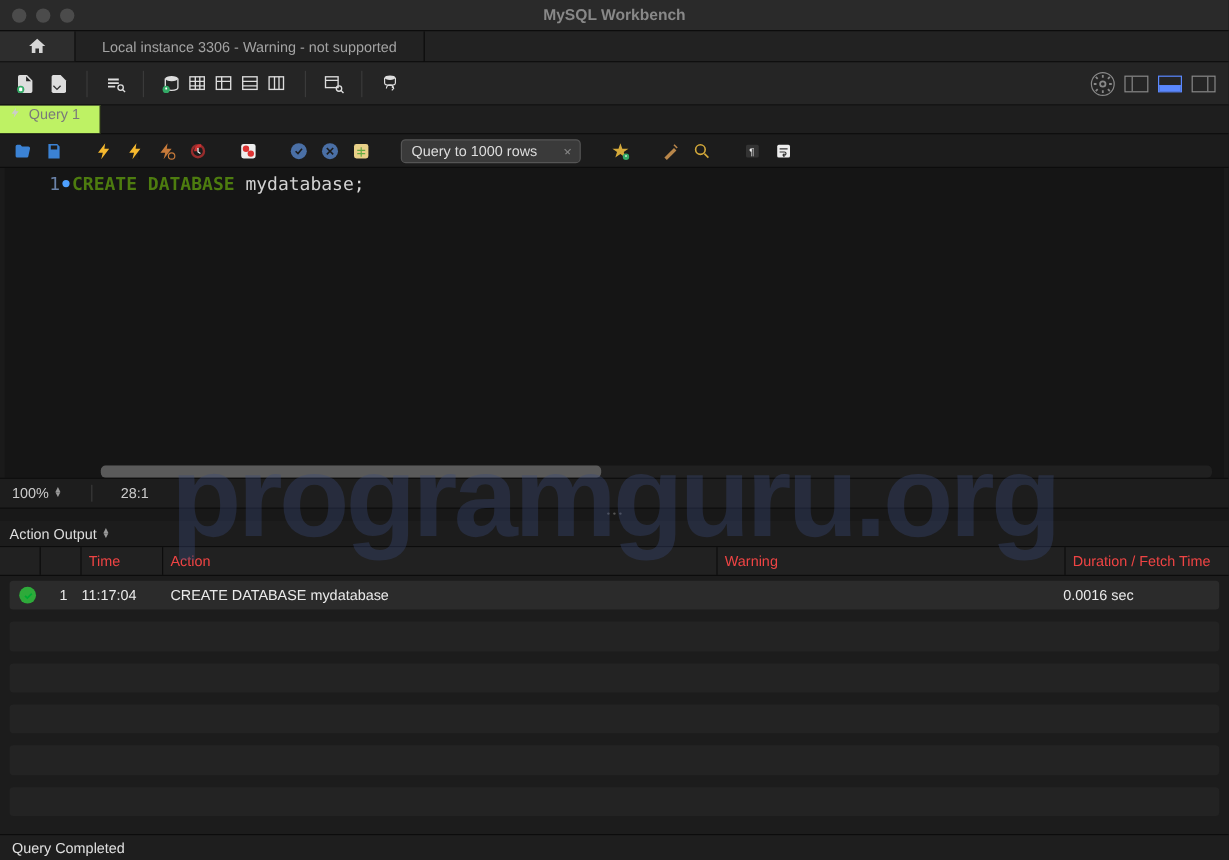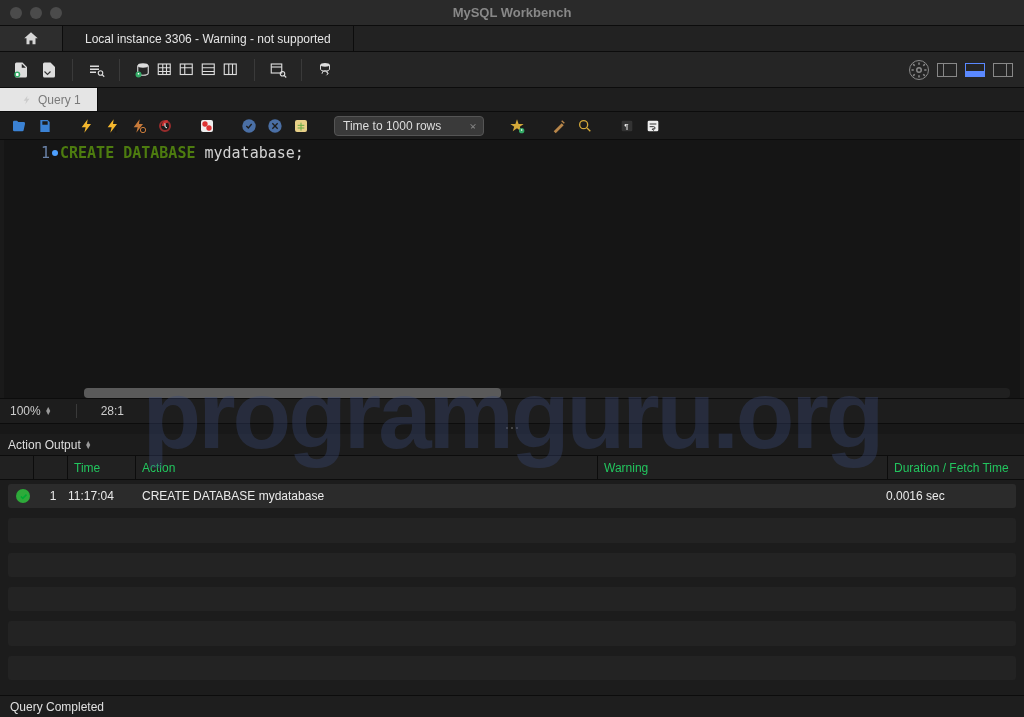--- a/index.html
+++ b/index.html
@@ -32,21 +32,21 @@
   height: 26px;
   display: flex;
   background: #222;
   border-bottom: 1px solid #0c0c0c;
 }
 .win-tab {
   padding: 0 22px;
   display: flex;
   align-items: center;
   border-right: 1px solid #0c0c0c;
-  color: #e5e5e5;
+  color: #a3a3a3;
   font-size: 12px;
   gap: 8px;
 }
 .win-tab.active { background: #2d2d2d; }
 .home-icon-svg { width: 18px; height: 18px; fill: #d6d6d6; }
 
 
 .main-toolbar {
   height: 36px;
   background: #252525;
@@ -80,24 +80,24 @@
 
 
 .query-tabs {
   height: 24px;
   display: flex;
   background: #1e1e1e;
   border-bottom: 1px solid #0c0c0c;
 }
 .qtab {
   display: flex;
-  align-items: center;
+  align-items: flex-start;
   gap: 6px;
-  padding: 0 16px 0 22px;
-  background: #e5e5e5;
+  padding: 0 16px 0 8px;
+  background: #bef264;
   color: #7a7a7a;
   border-right: 1px solid #0c0c0c;
   font-size: 12px;
 }
 .lightning-small { width: 10px; height: 12px; fill: #ccc; }
 
 
 .editor-toolbar {
   height: 28px;
   background: #1c1c1c;
@@ -229,21 +229,21 @@
   border-bottom: 1px solid #0c0c0c;
 }
 
 
 .output-table-hdr {
   height: 24px;
   display: flex;
   background: #212121;
   border-bottom: 1px solid #0c0c0c;
   font-size: 12px;
-  color: #22c55e;
+  color: #ef4444;
   align-items: stretch;
 }
 .col-status { width: 34px; border-right: 1px solid #0c0c0c; }
 .col-idx { width: 34px; border-right: 1px solid #0c0c0c; padding-left: 6px; }
 .col-time { width: 68px; border-right: 1px solid #0c0c0c; }
 .col-action { flex: 1; border-right: 1px solid #0c0c0c; }
 .col-response { width: 290px; border-right: 1px solid #0c0c0c; }
 .col-duration { width: 136px; }
 .output-table-hdr > div { display: flex; align-items: center; padding-left: 6px; font-weight: 500; }
 
@@ -502,21 +502,21 @@
       </svg>
   </div>
   <div class="etb-btn">
     <svg viewBox="0 0 24 24">
         <rect x="3" y="3" width="18" height="18" rx="3" fill="#e8d088"></rect>
         <path d="M7 11h10M7 15h10M12 7v12" stroke="#6a4" stroke-width="1.5"></path>
       </svg>
   </div>
   <div class="etb-sep"></div>
   <div class="limit-dropdown">
-    <span>Time to 1000 rows</span>
+    <span>Query to 1000 rows</span>
   </div>
   <div class="etb-sep"></div>
   <div class="etb-btn">
     <svg viewBox="0 0 24 24" fill="#d4a93a">
         <path d="M12 2l2.4 6.9H22l-5.8 4.2 2.2 7-6.4-4.6L5.6 20l2.2-7L2 8.9h7.6z"></path>
         <circle cx="19" cy="19" r="4" fill="#3a6"></circle>
         <path d="M18 18h2M19 17v2" stroke="#fff" stroke-width="1.3"></path>
       </svg>
   </div>
   <div class="etb-sep"></div>

